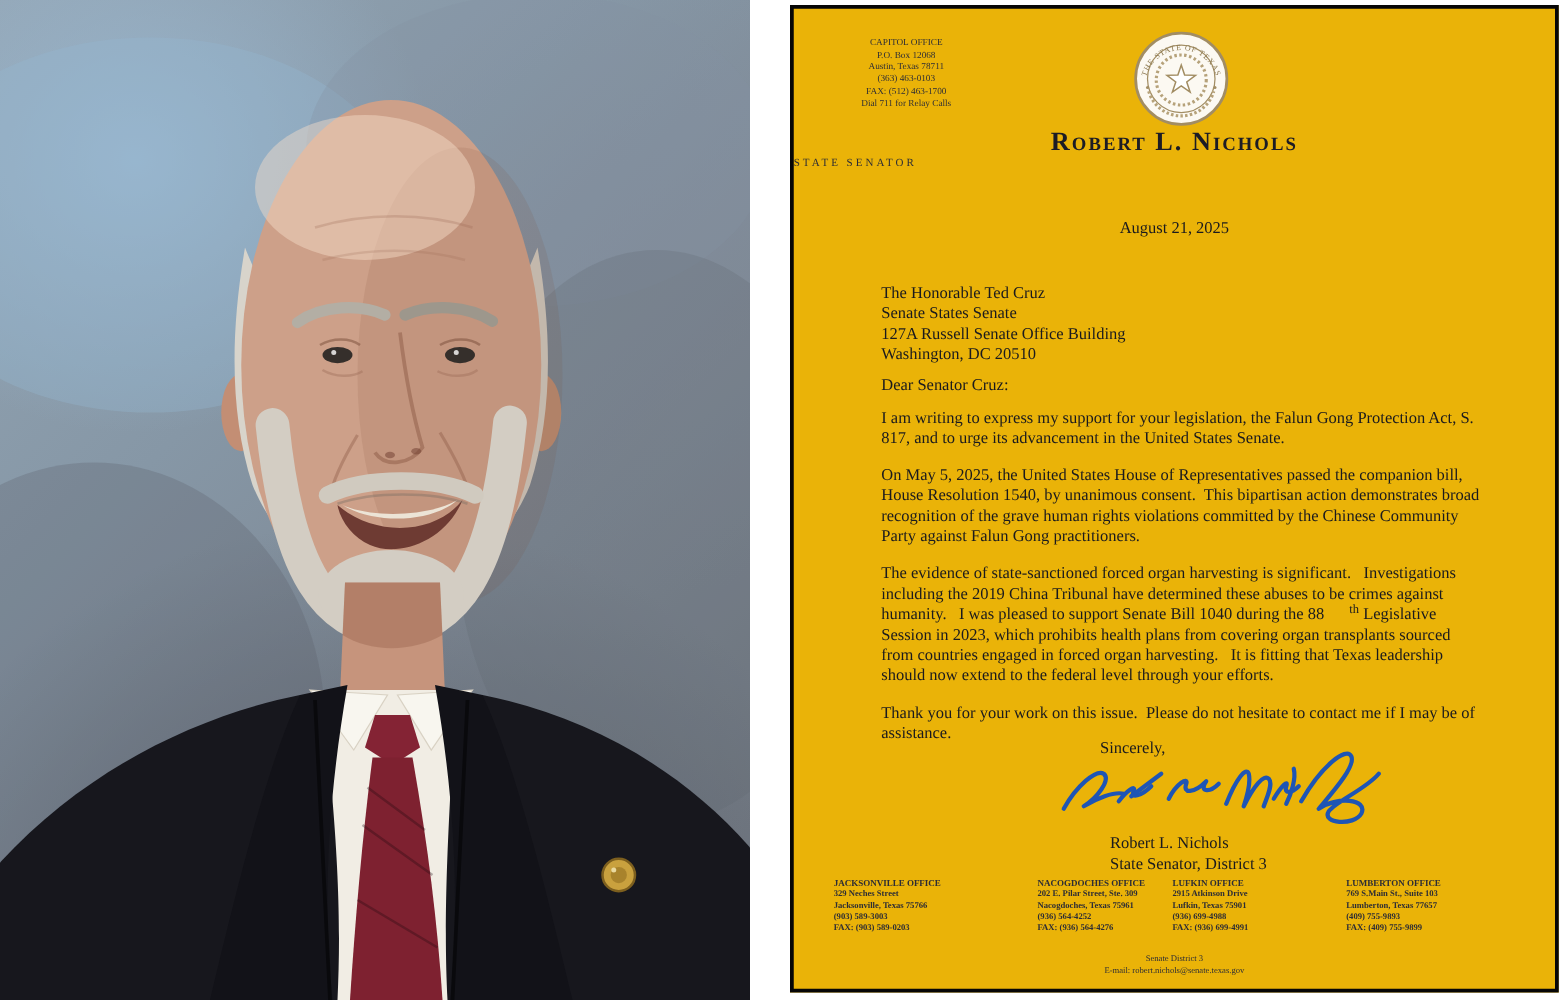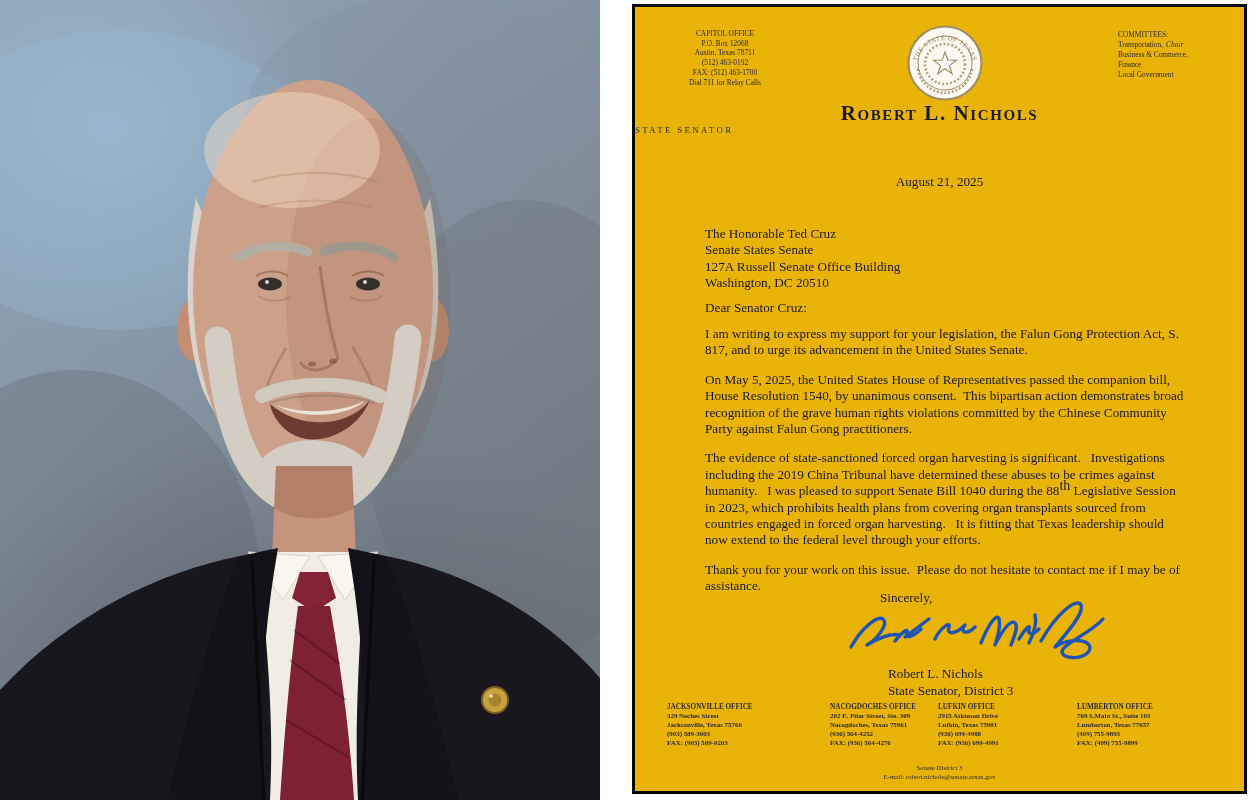--- a/index.html
+++ b/index.html
@@ -26,21 +26,21 @@
   .seal{position:absolute;left:270px;top:16px;width:80px;height:80px;}
   .sen-name{position:absolute;left:0;right:0;top:94px;text-align:center;
             font-variant:small-caps;font-weight:700;font-size:21px;letter-spacing:1.6px;color:#1c1c25;}
   .sen-title{position:absolute;left:0;right:0;top:118px;
              font-size:8.8px;letter-spacing:2.4px;color:#2d2d35;}
   .date{position:absolute;left:0;right:0;top:167px;text-align:center;font-size:13.2px;}
   .recipient{position:absolute;left:70px;top:219px;font-size:13.2px;line-height:16.4px;}
   .salutation{position:absolute;left:70px;top:293px;font-size:13.2px;}
   .body-text{position:absolute;left:70px;top:319px;width:484px;font-size:13.2px;line-height:16.4px;}
   .body-text p{margin:0 0 13px 0;white-space:pre-wrap;}
-  .body-text sup{font-size:14px;line-height:0;vertical-align:super;}
+  .body-text sup{font-size:10px;line-height:0;vertical-align:super;margin-left:20px;}
   .closing{position:absolute;left:245px;top:583px;font-size:13.2px;}
   .sig{position:absolute;left:208px;top:586px;width:285px;height:72px;}
   .signer{position:absolute;left:253px;top:658px;font-size:13.2px;line-height:17px;}
   .office{position:absolute;top:696px;width:150px;text-align:left;
           font-size:6.9px;line-height:8.9px;color:#2d2d35;font-weight:bold;}
   .office .oname{font-size:7.2px;}
   .o0{left:32px;} .o1{left:195px;} .o2{left:303px;} .o3{left:442px;}
   .f-district{position:absolute;left:0;right:0;top:757px;text-align:center;
               font-size:6.9px;line-height:8.9px;color:#2d2d35;}
 </style>
@@ -123,48 +123,41 @@
       </g>
     </svg>
   </div>
 
   <div class="letter">
 
     <div class="cap-block">
       <div>CAPITOL OFFICE</div>
       <div>P.O. Box 12068</div>
       <div>Austin, Texas 78711</div>
-      <div>(512) 463-0192</div>
+      <div>(363) 463-0103</div>
       <div>FAX: (512) 463-1700</div>
       <div>Dial 711 for Relay Calls</div>
     </div>
 
     <svg class="seal" viewBox="0 0 80 80">
       <defs>
         <path id="sealArc" d="M 11 46 A 29 29 0 1 1 69 46" fill="none"></path>
       </defs>
       <circle cx="40" cy="40" r="36.5" fill="#fcf9f2" stroke="#a28d63" stroke-width="2.2"></circle>
       <circle cx="40" cy="40" r="27" fill="none" stroke="#a28d63" stroke-width="1"></circle>
       <path d="M 14 50 A 27 27 0 0 0 66 50" fill="none" stroke="#b6a27a" stroke-width="2.5" stroke-dasharray="2 1.8"></path>
       <circle cx="40" cy="41" r="20" fill="none" stroke="#b6a27a" stroke-width="2.5" stroke-dasharray="2 2"></circle>
       <text font-family="Liberation Serif, serif" font-size="6.4" fill="#8d7a52" letter-spacing="0.6">
         <textPath href="#sealArc" startOffset="50%" text-anchor="middle">THE STATE OF TEXAS</textPath>
       </text>
       <path d="M40,29 L42.7,37.0 L51.4,37.3 L44.4,42.6 L47.1,50.7 L40,45.8 L32.9,50.7 L35.6,42.6 L28.6,37.3 L37.3,37.0 Z" fill="#ffffff" stroke="#a28d63" stroke-width="1.2"></path>
       <circle cx="13" cy="47" r="1.2" fill="#a28d63"></circle>
       <circle cx="67" cy="47" r="1.2" fill="#a28d63"></circle>
     </svg>
 
-    <div class="committees">
-      <div>COMMITTEES:</div>
-      <div><span>Transportation,</span><i class="it">Chair</i></div>
-      <div>Business &amp; Commerce,</div>
-      <div>Finance</div>
-      <div>Local Government</div>
-    </div>
 
     <div class="sen-name">Robert L. Nichols</div>
     <div class="sen-title">STATE SENATOR</div>
 
     <div class="date">August 21, 2025</div>
 
     <div class="recipient">
       <div>The Honorable Ted Cruz</div>
       <div>Senate States Senate</div>
       <div>127A Russell Senate Office Building</div>

